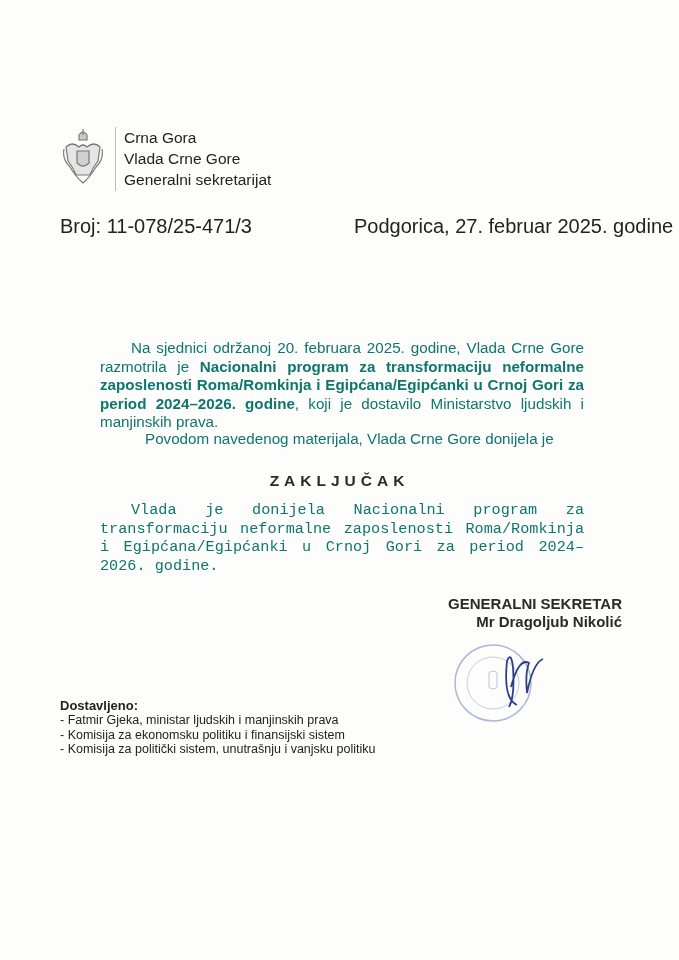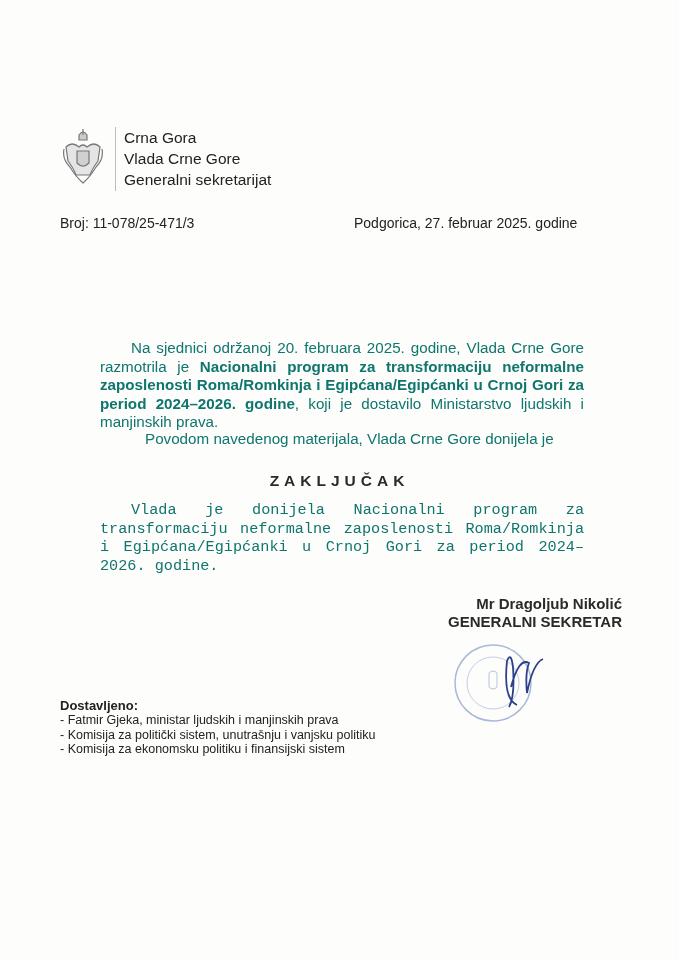--- a/index.html
+++ b/index.html
@@ -2,21 +2,21 @@
 <html><head>
 <meta charset="utf-8">
 <style>
   html, body { margin:0; padding:0; }
   body { width:679px; height:960px; background:#fdfdfb; position:relative; overflow:hidden;
          font-family:"Liberation Sans", sans-serif; color:#2a2a2a; }
   .abs { position:absolute;margin-top:27px; }
   .header-logo { left:62px; top:100px; width:42px; height:60px; }
   .header-divider { left:115px; top:100px; width:1px; height:64px; background:#bdbdbd; }
   .header-text { left:124px; top:100px; font-size:15.5px; line-height:21px; color:#222; }
-  .meta-row { top:188px; font-size:14px; color:#222; }
+  .meta-row { top:188px; font-size:20px; color:#222; }
   .ref { left:60px; }
   .place-date { left:354px; }
   .body-text { left:100px; width:484px; font-size:15.2px; line-height:18.6px; color:#0f766e; }
   .justify { text-align:justify; text-align-last:left; }
   .p1 { top:312px; }
   .p1 .first { text-indent:31px; }
   .p2 { top:403px; left:145px; }
   .heading { top:445px; left:0; width:679px; text-align:center; font-weight:bold; font-size:15.5px; letter-spacing:5px; }
   .p3 { top:474px;font-family:Liberation Mono, monospace; }
   .p3 .inner { text-indent:31px; }
@@ -58,30 +58,30 @@
 
 <div class="abs body-text p2">Povodom navedenog materijala, Vlada Crne Gore donijela je</div>
 
 <div class="abs heading">ZAKLJUČAK</div>
 
 <div class="abs body-text justify p3">
   <div class="inner">Vlada je donijela Nacionalni program za transformaciju neformalne zaposlenosti Roma/Romkinja i Egipćana/Egipćanki u Crnoj Gori za period 2024–2026. godine.</div>
 </div>
 
 <div class="abs sig">
+  <div>GENERALNI SEKRETAR</div>
   <div>Mr Dragoljub Nikolić</div>
-  <div>GENERALNI SEKRETAR</div>
 </div>
 <div class="abs stamp">
   <svg width="120" height="90" viewBox="0 0 120 90">
     <circle cx="48" cy="46" r="38" fill="none" stroke="#a9b8d8" stroke-width="1.5"></circle>
     <circle cx="48" cy="46" r="26" fill="none" stroke="#c3cde4" stroke-width="1"></circle>
     <path d="M44 36 q4 -4 8 0 v14 q-4 4 -8 0z" fill="none" stroke="#b7c3de" stroke-width="1"></path>
     <path d="M72 68 q-14 -6 -10 -44 q4 -10 6 6 q2 30 -4 40 M66 50 q8 -30 18 -24 q-4 10 -2 30 q6 -30 16 -34" fill="none" stroke="#2c3f8a" stroke-width="1.8"></path>
   </svg>
 </div>
 
 <div class="abs dist">
   <div class="title">Dostavljeno:</div>
   <div>- Fatmir Gjeka, ministar ljudskih i manjinskih prava</div>
+  <div>- Komisija za ekonomsku politiku i finansijski sistem</div>
   <div>- Komisija za politički sistem, unutrašnju i vanjsku politiku</div>
-  <div>- Komisija za ekonomsku politiku i finansijski sistem</div>
 </div>
 
 </body></html>

